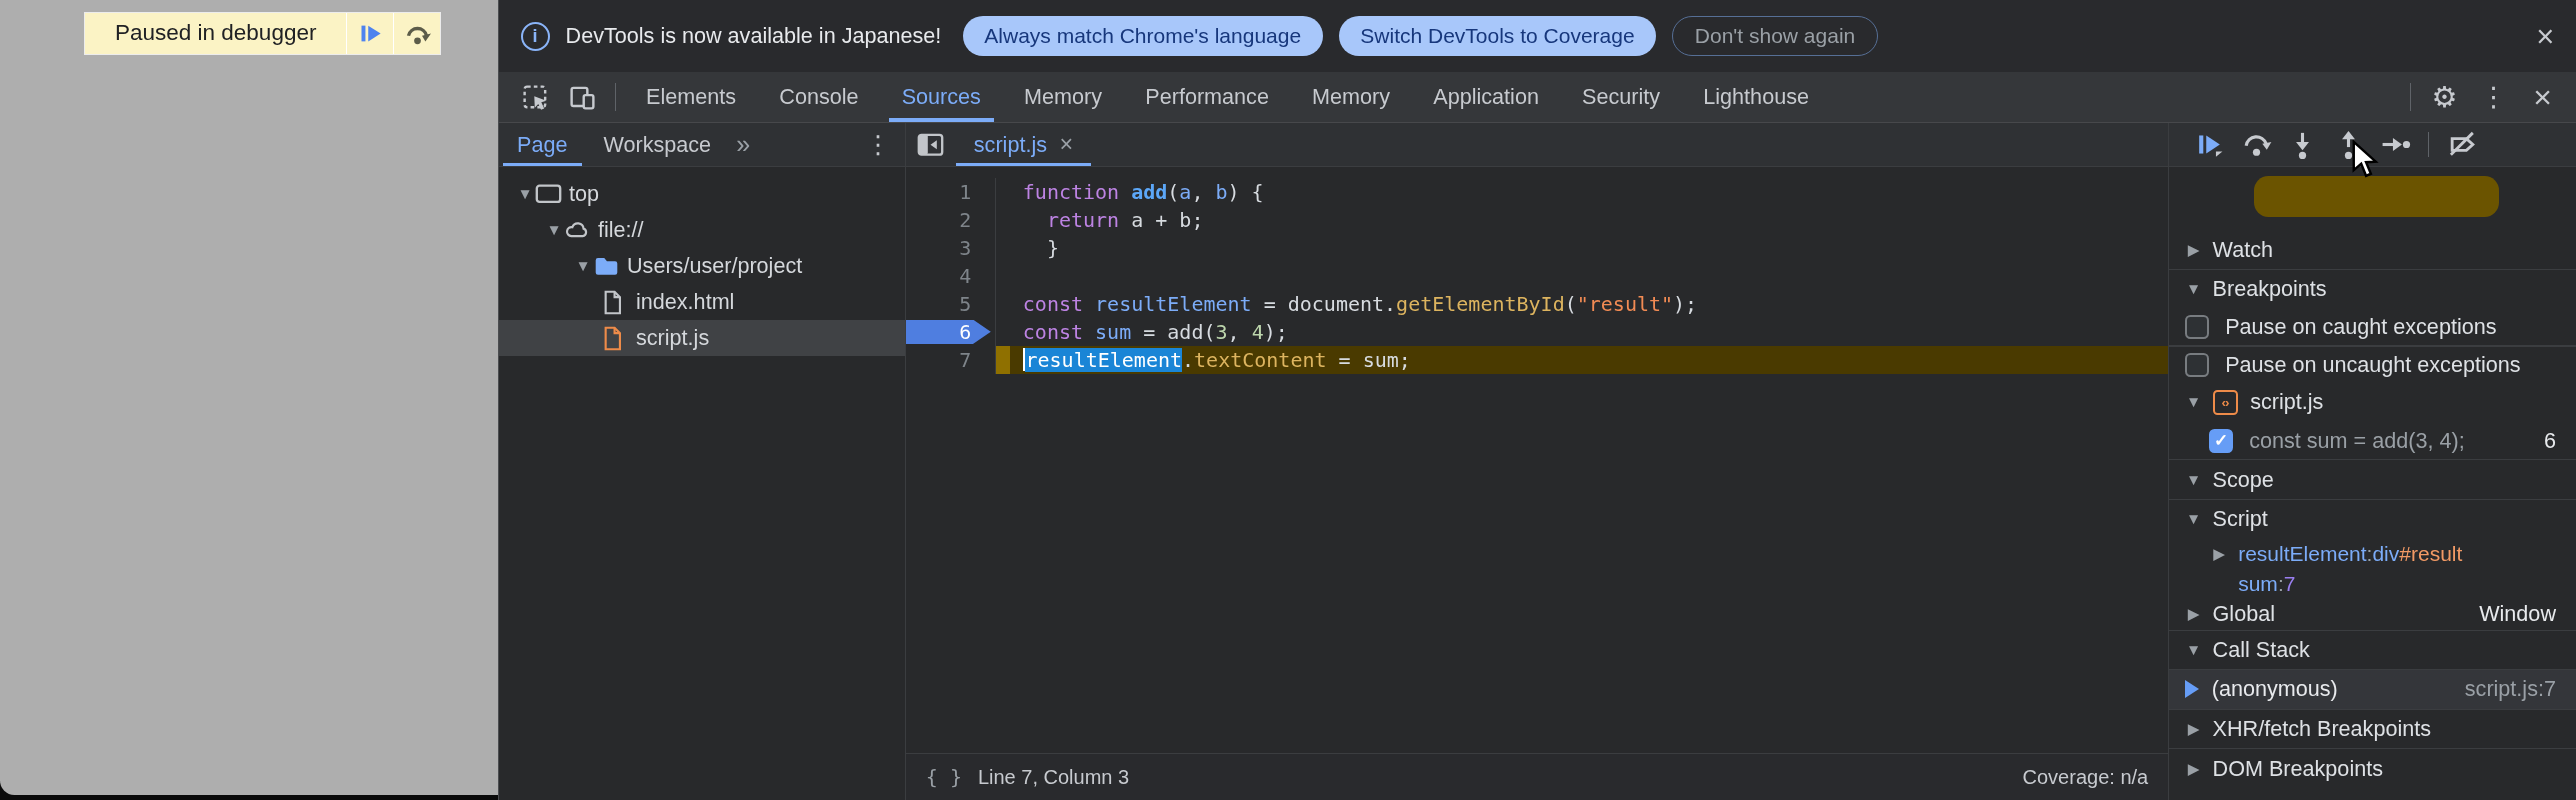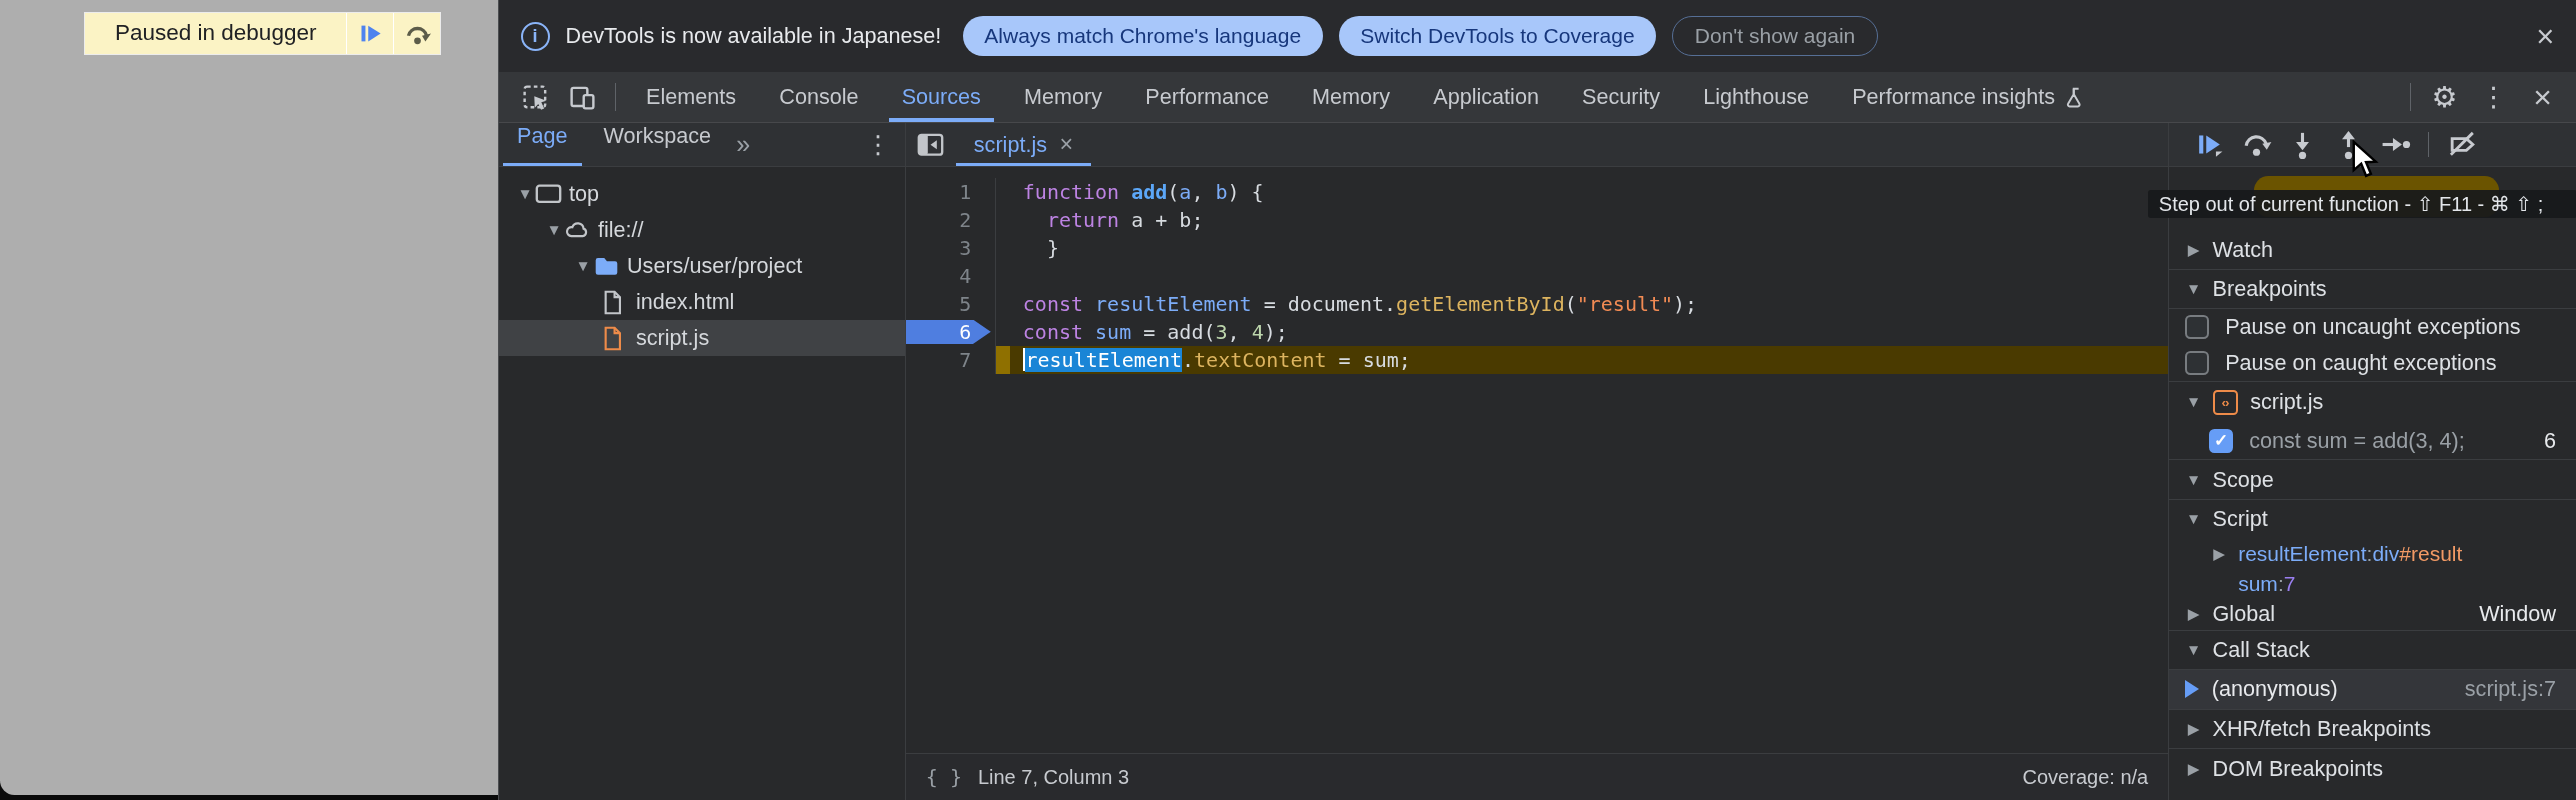--- a/index.html
+++ b/index.html
@@ -50,21 +50,21 @@
   
   .panes { display:flex; height:677px; }
   .navigator { width:407px; border-right:0.9px solid #3b3d40; display:flex; flex-direction:column; }
   .editorpane { width:1264px; border-right:0.9px solid #3b3d40; display:flex; flex-direction:column; }
   .sidebar { width:407px; display:flex; flex-direction:column; }
 
   .pane-header { height:44px; background:#2f3134; border-bottom:0.9px solid #3b3d40;
     display:flex; align-items:stretch; flex:none; }
 
   
-  .nav-tab { display:flex; align-items:flex-start; padding:0 18px; font-size:21.6px;
+  .nav-tab { display:flex; align-items:center; padding:0 18px; font-size:21.6px;
     color:#c7cacf; position:relative; }
   .nav-tab.active { color:#7cacf8; }
   .nav-tab.active::after { content:""; position:absolute; left:3.6px; right:3.6px; bottom:0;
     height:2.7px; background:#7cacf8; }
   .nav-overflow { display:flex; align-items:center; font-size:25px; color:#9aa0a6; padding:0 7.2px; }
   .nav-more { margin-left:auto; display:flex; align-items:center; padding:0 14.4px;
     color:#c7cacf; font-size:25px; }
 
   
   .tree { padding-top:9px; font-size:21.6px; }
@@ -212,26 +212,20 @@
       </div>
     <div class="tab">
         <span>Application</span>
       </div>
     <div class="tab">
         <span>Security</span>
       </div>
     <div class="tab">
         <span>Lighthouse</span>
       </div>
-    <div class="tab">
-      <span>Performance insights</span>
-      <svg width="23.4" height="25" viewBox="0 0 24 24">
-        <path d="M9,3 h6 M10.2,3 v6 l5.6,9.5 a1.8,1.8 0 0 1 -1.6,2.7 h-8.4 a1.8,1.8 0 0 1 -1.6,-2.7 l5.6,-9.5 v-6" fill="none" stroke="#c7cacf" stroke-width="2"></path>
-      </svg>
-    </div>
     <div class="tb-right">
       <div class="tb-sep"></div>
       <div class="glyph-btn" style="font-size:29px;">⚙</div>
       <div class="glyph-btn" style="font-size:27px;">⋮</div>
       <div class="glyph-btn" style="font-size:32px;">×</div>
     </div>
   </div>
 
   <div class="panes">
 
@@ -408,27 +402,27 @@
 
       <div class="sec" style="height:63px; border-bottom:none;"></div>
       <div class="sec" style="height:40px;">
         <span class="chev">▶</span>
         <span class="sec-label">Watch</span>
       </div>
       <div class="sec noborder" style="height:38px;">
         <span class="chev">▼</span>
         <span class="sec-label">Breakpoints</span>
       </div>
+      <div class="sec" style="height:38px;">
+        <span class="checkbox"></span>
+        <span class="sec-label">Pause on caught exceptions</span>
+      </div>
       <div class="sec noborder" style="height:36px; border-top:0.9px solid #3b3d40;">
         <span class="checkbox"></span>
         <span class="sec-label">Pause on uncaught exceptions</span>
-      </div>
-      <div class="sec" style="height:38px;">
-        <span class="checkbox"></span>
-        <span class="sec-label">Pause on caught exceptions</span>
       </div>
       <div class="sec noborder" style="height:40px;">
         <span class="chev">▼</span>
         <span class="js-ic">‹›</span>
         <span class="sec-label">script.js</span>
       </div>
       <div class="sec" style="height:38px;">
         <span class="checkbox checked" style="margin-left:40px;">
             <span>✓</span>
           </span>
@@ -475,22 +469,19 @@
         <span class="sec-label">XHR/fetch Breakpoints</span>
       </div>
       <div class="sec noborder" style="height:40px;">
         <span class="chev">▶</span>
         <span class="sec-label">DOM Breakpoints</span>
       </div>
     </div>
   </div>
 
   <div class="gold-banner"></div>
-  <div class="tooltip">
-    <span>Step out of current function - ⇧ F11 - ⌘ ⇧ ;</span>
-  </div>
   <div class="cursor-overlay">
     <svg width="32" height="41" viewBox="0 0 17 22">
       <path d="M3,1 L3,16.2 L7,12.7 L9.6,19.2 L12.2,18.1 L9.6,11.9 L14.8,11.6 Z" fill="#ffffff" stroke="#000000" stroke-width="1.3"></path>
     </svg>
   </div>
 </div>
 
 
 </body></html>

